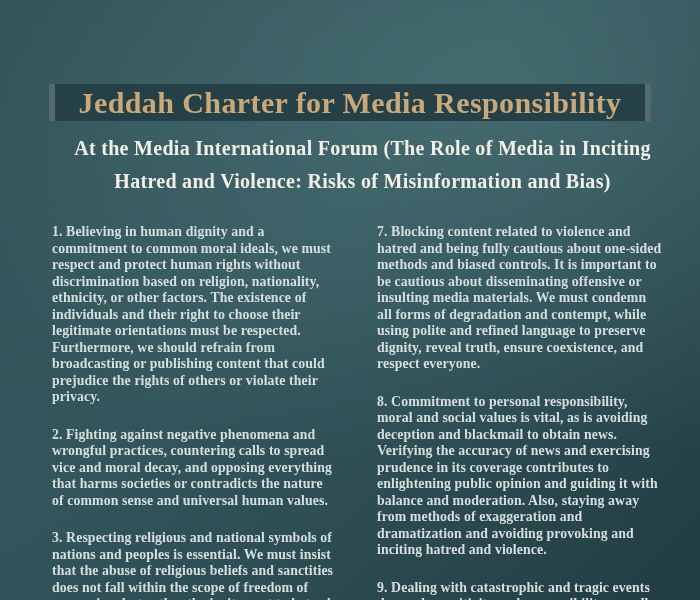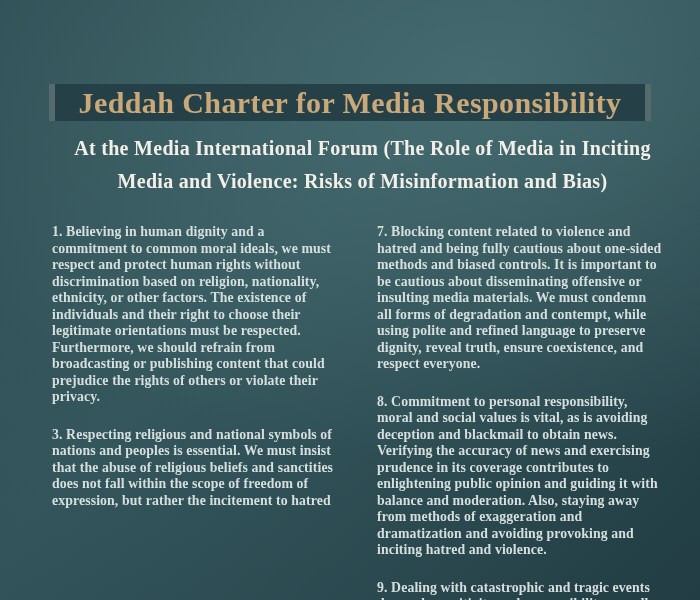--- a/index.html
+++ b/index.html
@@ -81,36 +81,41 @@
 <div class="page">
 
   <div class="title-band">
     <span class="band-edge left"></span>
     <h1>Jeddah Charter for Media Responsibility</h1>
     <span class="band-edge right"></span>
   </div>
 
   <div class="subtitle">
     <span>At the Media International Forum (The Role of Media in Inciting</span>
-    <span>Media and Violence: Risks of Misinformation and Bias)</span>
+    <span>Hatred and Violence: Risks of Misinformation and Bias)</span>
   </div>
 
   <div class="columns">
     <div class="col">
       <p>1. Believing in human dignity and a
 commitment to common moral ideals, we must
 respect and protect human rights without
 discrimination based on religion, nationality,
 ethnicity, or other factors. The existence of
 individuals and their right to choose their
 legitimate orientations must be respected.
 Furthermore, we should refrain from
 broadcasting or publishing content that could
 prejudice the rights of others or violate their
 privacy.</p>
+      <p>2. Fighting against negative phenomena and
+wrongful practices, countering calls to spread
+vice and moral decay, and opposing everything
+that harms societies or contradicts the nature
+of common sense and universal human values.</p>
       <p>3. Respecting religious and national symbols of
 nations and peoples is essential. We must insist
 that the abuse of religious beliefs and sanctities
 does not fall within the scope of freedom of
 expression, but rather the incitement to hatred</p>
     </div>
     <div class="col">
       <p>7. Blocking content related to violence and
 hatred and being fully cautious about one-sided
 methods and biased controls. It is important to

